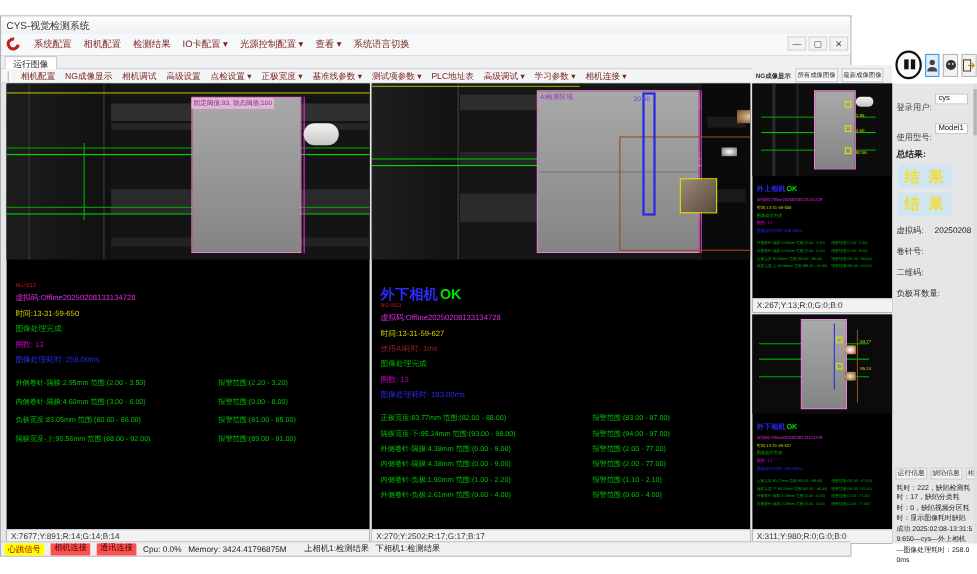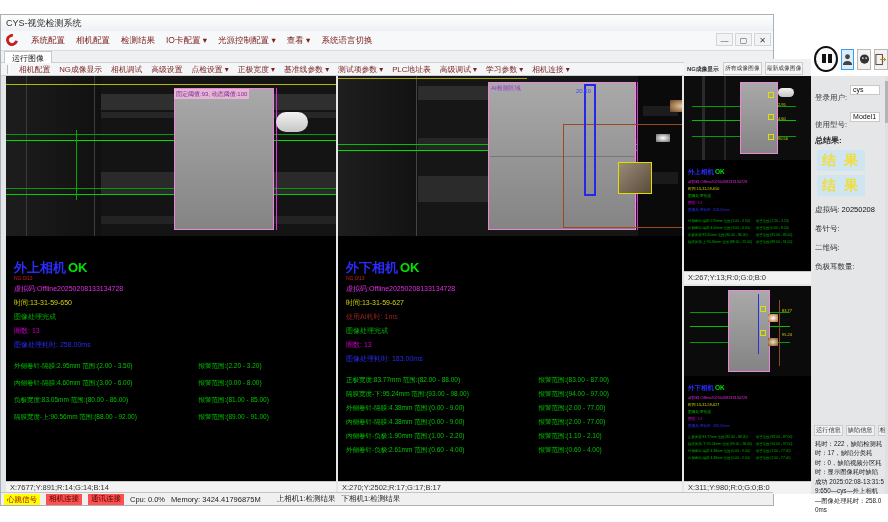--- a/index.html
+++ b/index.html
@@ -83,21 +83,21 @@
   .trow .m { width:56%; }
 
   
   .side { position:absolute; left:813px; top:0; width:71px; height:418px; font-size:7.5px; color:#333; }
   .srow { display:flex; align-items:center; margin:1px 0 0 1px; }
   .srow .lab { color:#3a3a3a;margin-top:16px; }
   .srow .val { margin-left:3px; background:#fdfdfd; border:1px solid #c9c9c9; min-width:30px; height:10px; font-size:7px; color:#111; padding:0 2px; }
   .total { margin:5px 0 0 1px; font-size:8px; font-weight:bold; color:#222; }
   .resbox { width:48px; height:21px; margin:4px 0 0 3px; background:#cfe6f2; color:#f0dc3c; font-size:14px; font-weight:bold; text-align:center; line-height:21px; letter-spacing:2px; }
   .field { display:flex; margin:9px 0 0 1px; }
-  .field .fv { margin-left:2px; color:#111; }
+  .field .fv { margin-left:10px; color:#111; }
   .infotabs { position:absolute; left:0px; top:349px; display:flex; gap:3px; }
   .infotabs span { font-size:6.2px; color:#333; background:#f2f2f2; border:1px solid #ccc; padding:0 1px; white-space:nowrap; }
   .log { position:absolute; left:1px; right:1px; top:363px; font-size:6.3px; color:#222; line-height:1.5; word-break:break-all; }
   .vsb { position:absolute; left:884px; top:0; width:4px; height:418px; background:#e0e0e0; }
   .vsb i { position:absolute; left:0; top:5px; width:4px; height:42px; background:#b4b4b4; }
 
   
   .statusbar { position:absolute; left:0; bottom:0; width:100%; height:13px; background:#f0f0f0; border-top:1px solid #c4c4c4; display:flex; align-items:center; gap:6px; padding-left:3px; font-size:7.5px; color:#222; }
   .badge { padding:0 3px; height:11px; line-height:11px; }
   .b-yellow { background:#ffff00; color:#a00000; }
@@ -197,21 +197,20 @@
           <div class="hline" style="top:64px;background:#00e000"></div>
           <div class="hline" style="top:112px;background:#00a000"></div>
           <div class="hline" style="top:118px;background:#00d000"></div>
           <div style="left:70px;top:54px;width:1px;height:70px;background:#00aa00"></div>
           <div class="cell" style="left:168px;top:12px;width:100px;height:142px"></div>
           <div style="left:270px;top:12px;width:1px;height:142px;background:#e02ee0"></div>
           <div class="capsule" style="left:270px;top:36px;width:32px;height:20px"></div>
           <div class="ovl1" style="left:168px;top:13px">固定阈值:93, 动态阈值:100</div>
         </div>
         <div class="camtext">
-          <div class="ct-title"><span>外上相机</span><b>OK</b></div>
           <div class="ct-ng">NG:0/13</div>
           <div class="ct-code">虚拟码:Offline20250208133134728</div>
           <div class="ct-time">时间:13-31-59-650</div>
           <div class="ct-done">图像处理完成</div>
           <div class="ct-loops">圈数: 13</div>
           <div class="ct-el">图像处理耗时: 258.00ms</div>
           <div class="mrows">
             <div class="mrow">
                 <span class="m">外侧卷针-隔膜:2.95mm 范围:(2.00 - 3.50)</span>
                 <span class="a">报警范围:(2.20 - 3.20)</span>

